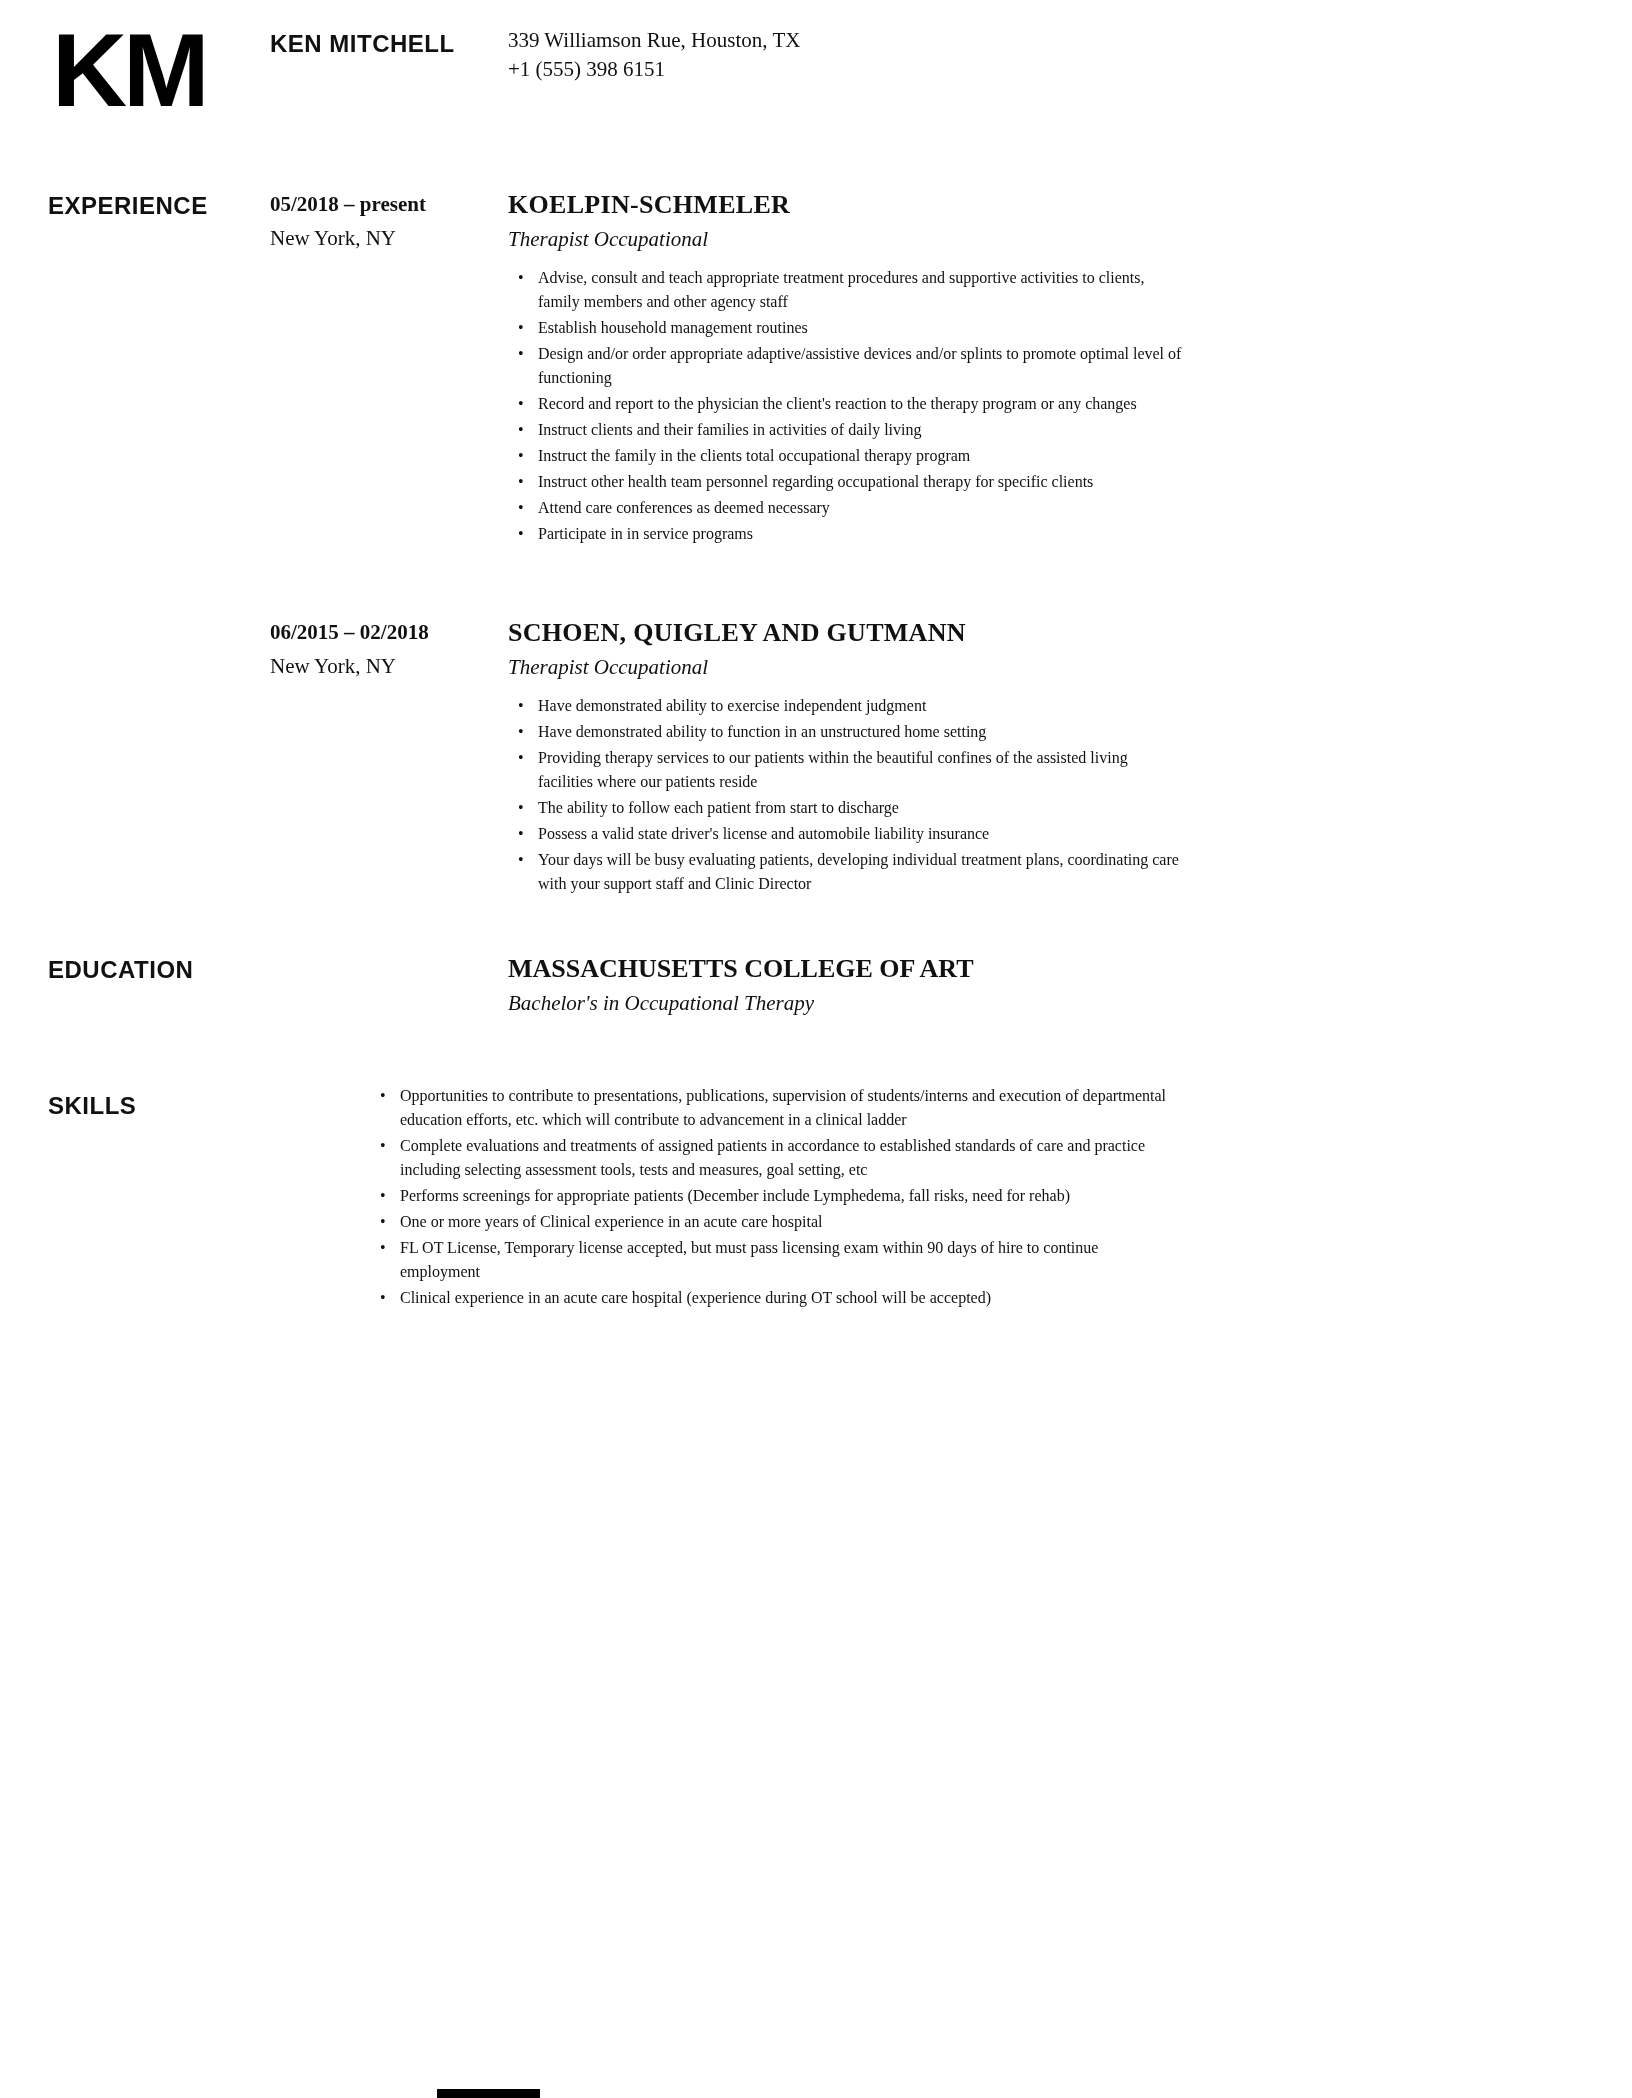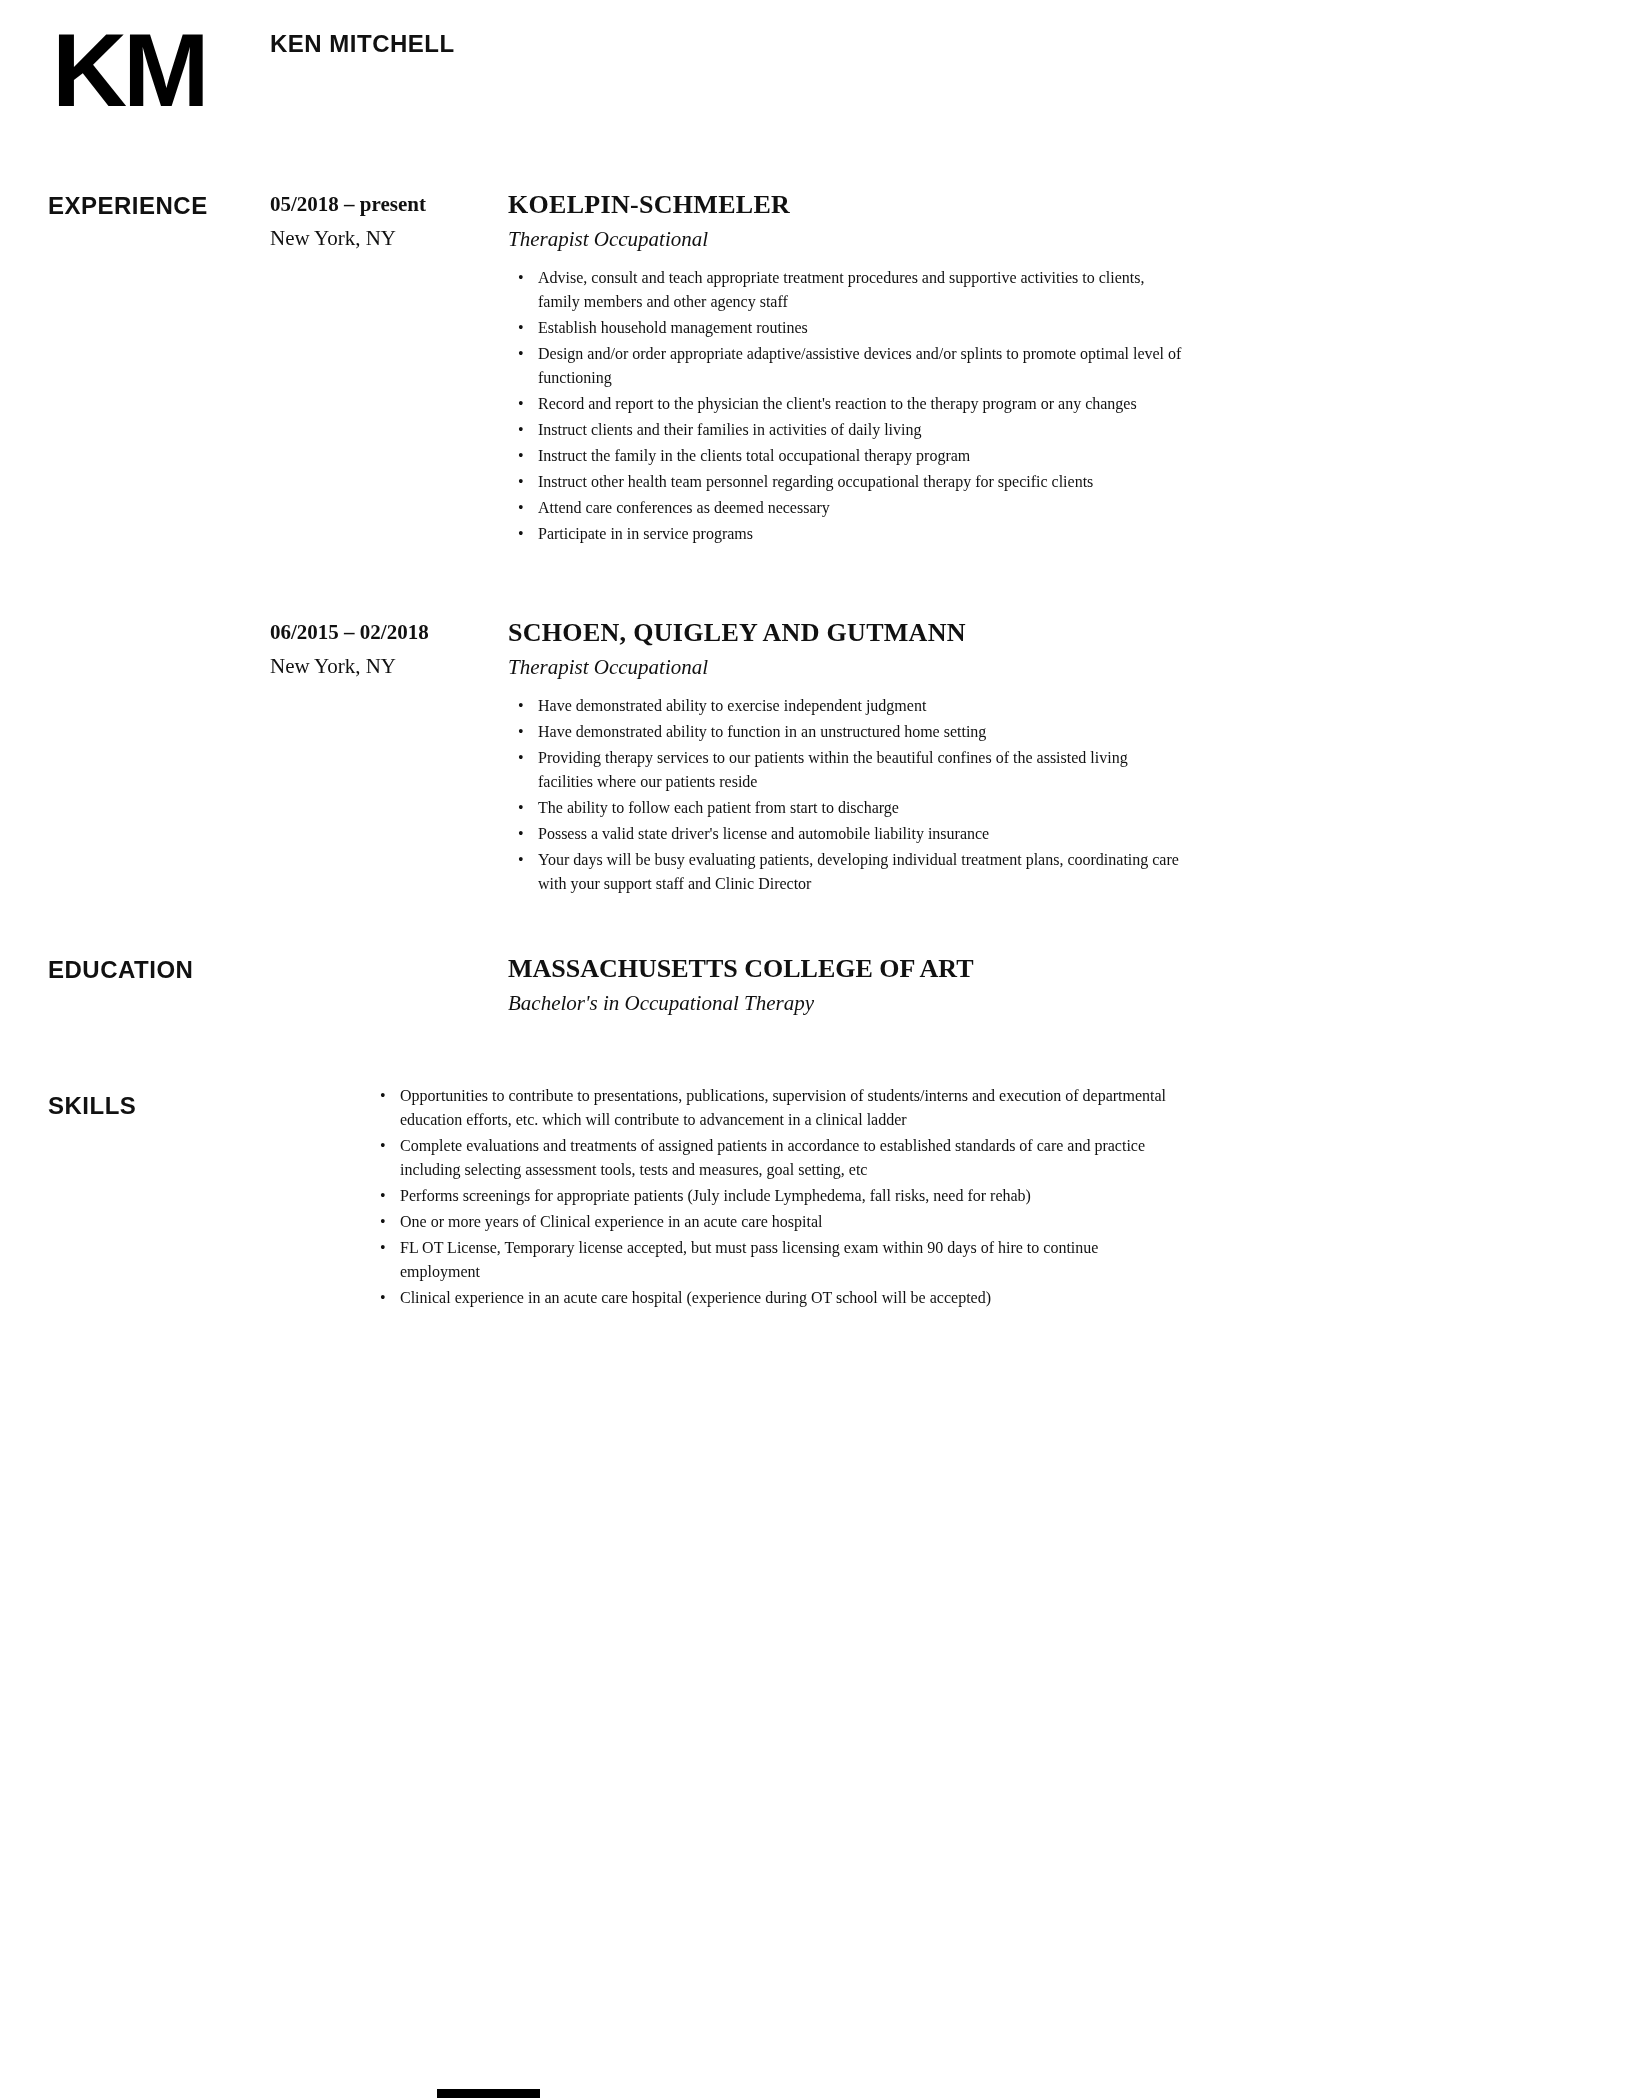--- a/index.html
+++ b/index.html
@@ -55,20 +55,24 @@
     position:absolute;left:437px;top:2089px;width:103px;height:9px;background:#000;
   }
 </style>
 </head>
 <body>
 
 <div class="page">
 
   <div class="monogram">KM</div>
   <div class="candidate-name">KEN MITCHELL</div>
+  <div class="contact">
+    <div>339 Williamson Rue, Houston, TX</div>
+    <div>+1 (555) 398 6151</div>
+  </div>
 
   <div class="section" style="top:190px;">
     <div class="section-label">EXPERIENCE</div>
 
     <div class="job" style="top:0;">
       <div class="job-meta">
         <div class="job-dates">05/2018 – present</div>
         <div class="job-location">New York, NY</div>
       </div>
       <div class="job-content">
@@ -113,21 +117,21 @@
     <div class="school">MASSACHUSETTS COLLEGE OF ART</div>
     <div class="degree">Bachelor's in Occupational Therapy</div>
   </div>
 
   <div class="section" style="top:1084px;">
     <div class="section-label" style="top:8px;">SKILLS</div>
     <div class="skills-content">
       <ul class="bullets">
           <li>Opportunities to contribute to presentations, publications, supervision of students/interns and execution of departmental education efforts, etc. which will contribute to advancement in a clinical ladder</li>
           <li>Complete evaluations and treatments of assigned patients in accordance to established standards of care and practice including selecting assessment tools, tests and measures, goal setting, etc</li>
-          <li>Performs screenings for appropriate patients (July include Lymphedema, fall risks, need for rehab)</li>
+          <li>Performs screenings for appropriate patients (December include Lymphedema, fall risks, need for rehab)</li>
           <li>One or more years of Clinical experience in an acute care hospital</li>
           <li>FL OT License, Temporary license accepted, but must pass licensing exam within 90 days of hire to continue employment</li>
           <li>Clinical experience in an acute care hospital (experience during OT school will be accepted)</li>
         </ul>
     </div>
   </div>
 
   <div class="page-bottom-mark"></div>
 
 </div>

